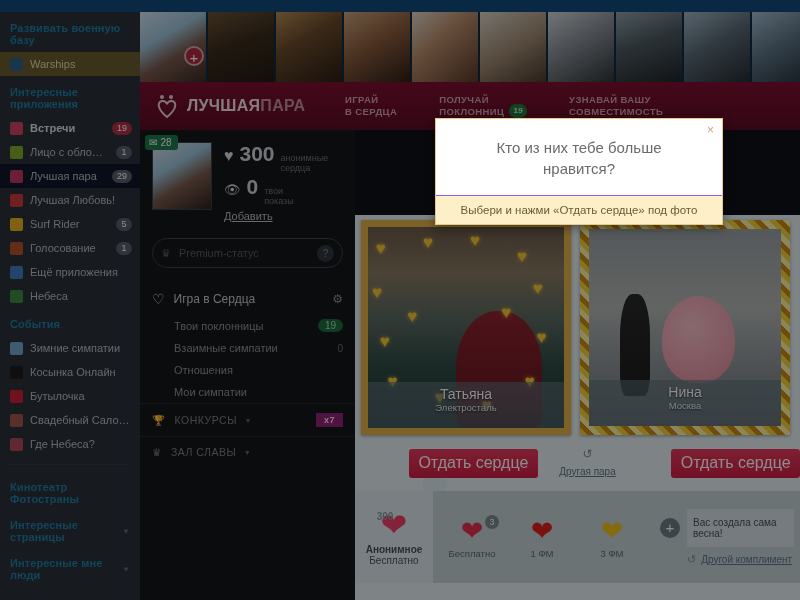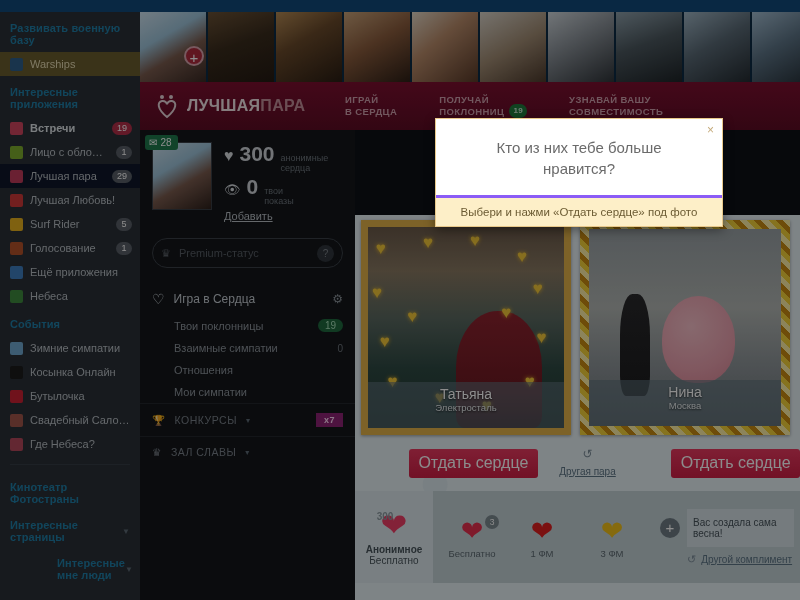--- a/index.html
+++ b/index.html
@@ -230,21 +230,21 @@
   .modal{
     position:absolute; left:435px; top:118px; width:288px;
     background:#fff; border:1px solid #e8c88a;
     box-shadow:0 3px 10px rgba(0,0,0,.4);
     z-index:60;
   }
   .modal-body{ padding:18px 26px 16px 26px; text-align:center;
                color:#6b6b6b; font-size:15px; line-height:21px;}
   .modal-x{ position:absolute; right:8px; top:4px; color:#c4aa7a; font-size:12px; cursor:pointer;}
   .modal-foot{
-    background:#fdefc8; border-top:3px solid #8b5cf6;
+    background:#fdefc8; border-top:1px solid #8b5cf6;
     padding:8px 10px; text-align:center; color:#6b5b33; font-size:11.5px;
   }
 </style>
 </head>
 <body>
 
 <div id="root">
 
   <div class="topbar-blue"></div>
 
@@ -348,21 +348,21 @@
         <span class="lbl">Где Небеса?</span>
       </div>
       <div class="sb-sep"></div>
       <div class="sb-head" style="display: flex; align-items: center; padding-top: 8px;">
         <span>Кинотеатр Фотостраны</span>
       </div>
       <div class="sb-head" style="display: flex; align-items: center; padding-top: 8px;">
         <span>Интересные страницы</span>
         <span class="caret">▼</span>
       </div>
-      <div class="sb-head" style="display: flex; align-items: center; padding-top: 8px; margin-left: 47px;">
+      <div class="sb-head" style="display: flex; align-items: center; padding-top: 8px;">
         <span>Интересные мне люди</span>
         <span class="caret">▼</span>
       </div>
     </div>
 
   <div class="app-header">
     <div class="logo">
       <div class="logo-heart">
         <svg width="26" height="26" viewBox="0 0 26 26">
           <circle cx="8" cy="4" r="2" fill="#e8d6da"></circle>

